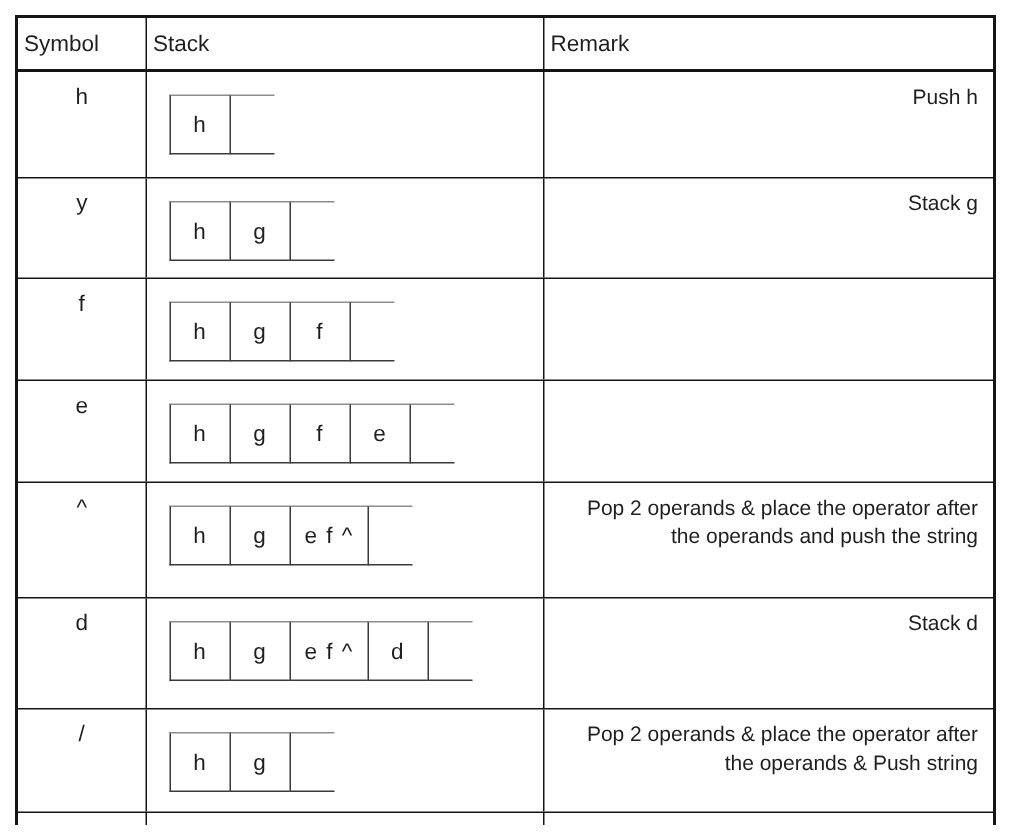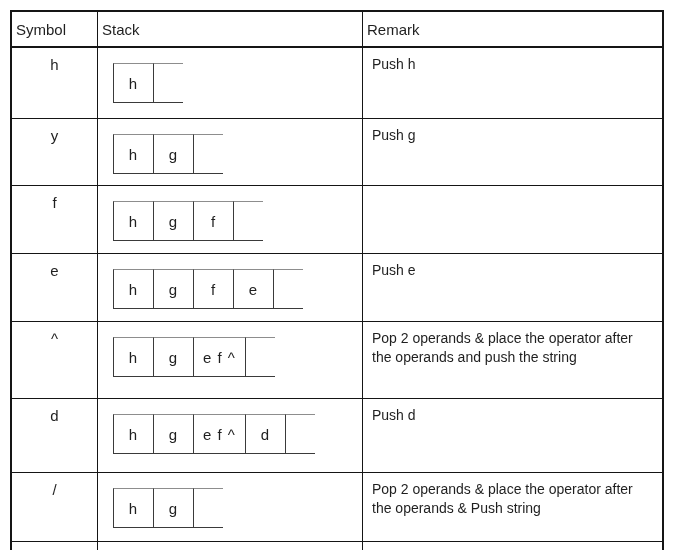--- a/index.html
+++ b/index.html
@@ -21,21 +21,21 @@
   .trow.hdr .cell{padding:9px 4px 8px;text-align:left;font-size:15px;}
   .trow.partial{border-bottom:0;height:8px;}
   
   .trow.r0{height:70px;}
   .trow.r1{height:66px;}
   .trow.r2{height:67px;}
   .trow.r3{height:67px;}
   .trow.r4{height:76px;}
   .trow.r5{height:73px;}
   .trow.r6{height:68px;}
-  .cell{box-sizing:border-box;}
+  .cell{box-sizing:border-box;text-align:right;}
   .cell.c1{border-right:1.5px solid #151515;}
   .cell.c2{border-right:1.5px solid #151515;}
   .sym{
     text-align:center;font-size:15px;padding-top:8px;
   }
   .remark{
     font-size:14px;line-height:1.38;padding:7px 10px 4px 9px;
   }
   
   .sdiag{
@@ -79,21 +79,21 @@
       </div>
       <div class="trow r1">
         <div class="cell c1 sym">y</div>
         <div class="cell c2">
           <div class="sdiag">
             <div class="scell">h</div>
             <div class="scell">g</div>
             <div class="sext"></div>
           </div>
         </div>
-        <div class="cell remark">Push g</div>
+        <div class="cell remark">Stack g</div>
       </div>
       <div class="trow r2">
         <div class="cell c1 sym">f</div>
         <div class="cell c2">
           <div class="sdiag">
             <div class="scell">h</div>
             <div class="scell">g</div>
             <div class="scell">f</div>
             <div class="sext"></div>
           </div>
@@ -103,21 +103,20 @@
         <div class="cell c1 sym">e</div>
         <div class="cell c2">
           <div class="sdiag">
             <div class="scell">h</div>
             <div class="scell">g</div>
             <div class="scell">f</div>
             <div class="scell">e</div>
             <div class="sext"></div>
           </div>
         </div>
-        <div class="cell remark">Push e</div>
       </div>
       <div class="trow r4">
         <div class="cell c1 sym">^</div>
         <div class="cell c2">
           <div class="sdiag">
             <div class="scell">h</div>
             <div class="scell">g</div>
             <div class="scell">e f ^</div>
             <div class="sext"></div>
           </div>
@@ -128,21 +127,21 @@
         <div class="cell c1 sym">d</div>
         <div class="cell c2">
           <div class="sdiag">
             <div class="scell">h</div>
             <div class="scell">g</div>
             <div class="scell">e f ^</div>
             <div class="scell">d</div>
             <div class="sext"></div>
           </div>
         </div>
-        <div class="cell remark">Push d</div>
+        <div class="cell remark">Stack d</div>
       </div>
       <div class="trow r6">
         <div class="cell c1 sym">/</div>
         <div class="cell c2">
           <div class="sdiag">
             <div class="scell">h</div>
             <div class="scell">g</div>
             <div class="sext"></div>
           </div>
         </div>

